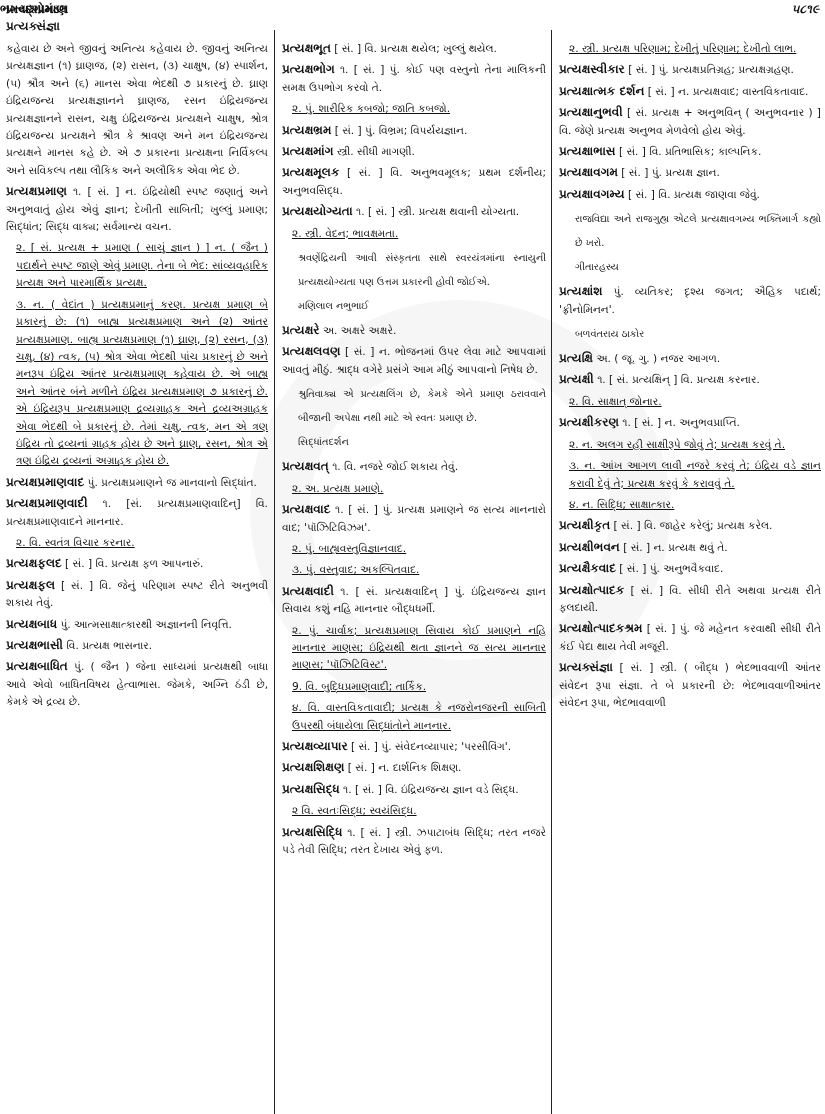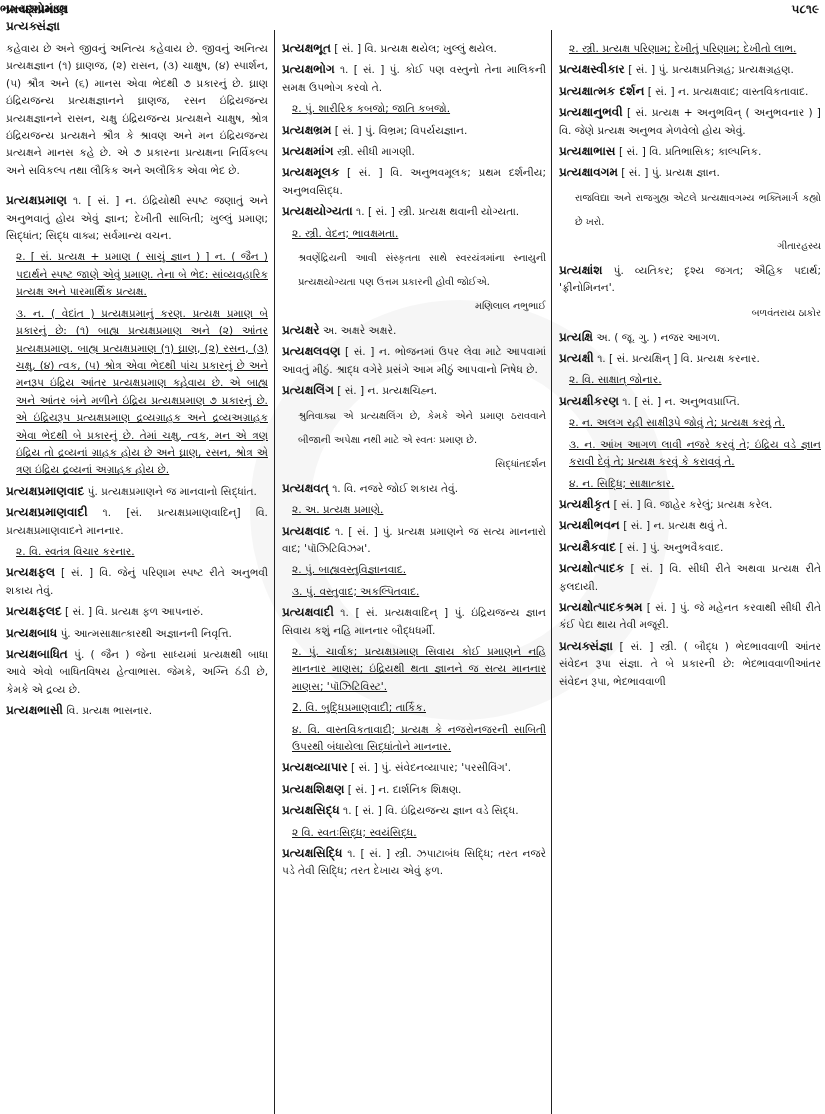--- a/index.html
+++ b/index.html
@@ -11,38 +11,38 @@
       position: absolute; left: 250px; top: 300px; width: 420px; height: 420px;
       border-radius: 50%; border: 60px solid rgba(0,0,0,0.035); box-sizing: border-box;
       pointer-events: none;
     }
     .header {
       position: absolute; top: 0; left: 0; width: 825px; height: 20px;
     }
     .hdr-left { position: absolute; left: 6px; top: 2px; font-size: 12px; font-weight: bold; }
     .hdr-left2 { position: absolute; left: 6px; top: 19px; font-size: 12px; font-weight: bold; }
     .hdr-center { position: absolute; left: 0; right: 9px; top: 2px; font-size: 12px; font-weight: bold; }
-    .hdr-right { position: absolute; right: 6px; top: 2px; font-size: 12px; font-weight: bold; }
+    .hdr-right { position: absolute; right: 6px; top: 2px; font-size: 12px; font-weight: bold; font-style: italic; }
     .col {
       position: absolute; top: 40px; bottom: 0; overflow: hidden;
       font-size: 10.6px; line-height: 17.4px;
     }
     .col1 { left: 6px; width: 262px; }
     .col2 { left: 282px; width: 264px; }
     .col3 { left: 559px; width: 262px; }
     .divider { position: absolute; top: 30px; bottom: 0; width: 1px; background: #222; }
     .div1 { left: 274px; }
     .div2 { left: 551px; }
     .entry { margin: 0 0 4px 0; text-align: justify; }
     .entry .hw { font-weight: bold; font-size: 12px; }
     .entry .body { }
     .sense { margin: 0 0 4px 10px; text-align: justify; text-decoration: underline; }
-    .cont { text-align: justify; margin-bottom: 13px; }
+    .cont { text-align: justify; margin-bottom: 4px; }
     .quote { margin: 0 0 4px 16px; font-size: 9.8px; line-height: 24px; text-align: justify; }
-    .quote .src { display: block; text-align: right; }
+    .quote .src { display: block; text-align: left; }
   </style>
 </head>
 <body>
 
 <div class="watermark"></div>
 
 <div class="header">
   <span class="hdr-left">પ્રત્યક્ષપ્રમાણ</span>
   <span class="hdr-left2">પ્રત્યક્સંજ્ઞા</span>
   <span class="hdr-center">ભગવદ્ગોમંડલ</span>
@@ -53,62 +53,62 @@
 <div class="divider div2"></div>
 
 <div class="col col1">
     <div class="cont">કહેવાય છે અને જીવનું અનિત્ય કહેવાય છે. જીવનું અનિત્ય પ્રત્યક્ષજ્ઞાન (૧) ઘ્રાણજ, (૨) રાસન, (૩) ચાક્ષુષ, (૪) સ્પાર્શન, (૫) શ્રૌત્ર અને (૬) માનસ એવા ભેદથી ૭ પ્રકારનું છે. ઘ્રાણ ઇંદ્રિયજન્ય પ્રત્યક્ષજ્ઞાનને ઘ્રાણજ, રસન ઇંદ્રિયજન્ય પ્રત્યક્ષજ્ઞાનને રાસન, ચક્ષુ ઇંદ્રિયજન્ય પ્રત્યક્ષને ચાક્ષુષ, શ્રોત્ર ઇંદ્રિયજન્ય પ્રત્યક્ષને શ્રૌત્ર કે શ્રાવણ અને મન ઇંદ્રિયજન્ય પ્રત્યક્ષને માનસ કહે છે. એ ૭ પ્રકારના પ્રત્યક્ષના નિર્વિકલ્પ અને સવિકલ્પ તથા લૌકિક અને અલૌકિક એવા ભેદ છે.</div>
     <div class="entry"><span class="hw">પ્રત્યક્ષપ્રમાણ</span><span class="body"> ૧. [ સં. ] ન. ઇંદ્રિયોથી સ્પષ્ટ જણાતું અને અનુભવાતું હોય એવું જ્ઞાન; દેખીતી સાબિતી; ખુલ્લું પ્રમાણ; સિદ્ધાંત; સિદ્ધ વાક્ય; સર્વમાન્ય વચન.</span></div>
     <div class="sense">૨. [ સં. પ્રત્યક્ષ + પ્રમાણ ( સાચું જ્ઞાન ) ] ન. ( જૈન ) પદાર્થને સ્પષ્ટ જાણે એવું પ્રમાણ. તેના બે ભેદ: સાંવ્યવહારિક પ્રત્યક્ષ અને પારમાર્થિક પ્રત્યક્ષ.</div>
     <div class="sense">૩. ન. ( વેદાંત ) પ્રત્યક્ષપ્રમાનું કરણ. પ્રત્યક્ષ પ્રમાણ બે પ્રકારનું છે: (૧) બાહ્ય પ્રત્યક્ષપ્રમાણ અને (૨) આંતર પ્રત્યક્ષપ્રમાણ. બાહ્ય પ્રત્યક્ષપ્રમાણ (૧) ઘ્રાણ, (૨) રસન, (૩) ચક્ષુ, (૪) ત્વક, (૫) શ્રોત્ર એવા ભેદથી પાંચ પ્રકારનું છે અને મનરૂપ ઇંદ્રિય આંતર પ્રત્યક્ષપ્રમાણ કહેવાય છે. એ બાહ્ય અને આંતર બંને મળીને ઇંદ્રિય પ્રત્યક્ષપ્રમાણ ૭ પ્રકારનું છે. એ ઇંદ્રિયરૂપ પ્રત્યક્ષપ્રમાણ દ્રવ્યગ્રાહક અને દ્રવ્યઅગ્રાહક એવા ભેદથી બે પ્રકારનું છે. તેમાં ચક્ષુ, ત્વક, મન એ ત્રણ ઇંદ્રિય તો દ્રવ્યનાં ગ્રાહક હોય છે અને ઘ્રાણ, રસન, શ્રોત્ર એ ત્રણ ઇંદ્રિય દ્રવ્યનાં અગ્રાહક હોય છે.</div>
     <div class="entry"><span class="hw">પ્રત્યક્ષપ્રમાણવાદ</span><span class="body"> પું. પ્રત્યક્ષપ્રમાણને જ માનવાનો સિદ્ધાંત.</span></div>
     <div class="entry"><span class="hw">પ્રત્યક્ષપ્રમાણવાદી</span><span class="body"> ૧. [સં. પ્રત્યક્ષપ્રમાણવાદિન્] વિ. પ્રત્યક્ષપ્રમાણવાદને માનનાર.</span></div>
     <div class="sense">૨. વિ. સ્વતંત્ર વિચાર કરનાર.</div>
+    <div class="entry"><span class="hw">પ્રત્યક્ષફલદ</span><span class="body"> [ સં. ] વિ. પ્રત્યક્ષ ફળ આપનારું.</span></div>
     <div class="entry"><span class="hw">પ્રત્યક્ષફલ</span><span class="body"> [ સં. ] વિ. જેનું પરિણામ સ્પષ્ટ રીતે અનુભવી શકાય તેવું.</span></div>
-    <div class="entry"><span class="hw">પ્રત્યક્ષફલદ</span><span class="body"> [ સં. ] વિ. પ્રત્યક્ષ ફળ આપનારું.</span></div>
     <div class="entry"><span class="hw">પ્રત્યક્ષબાધ</span><span class="body"> પું. આત્મસાક્ષાત્કારથી અજ્ઞાનની નિવૃત્તિ.</span></div>
+    <div class="entry"><span class="hw">પ્રત્યક્ષભાસી</span><span class="body"> વિ. પ્રત્યક્ષ ભાસનાર.</span></div>
     <div class="entry"><span class="hw">પ્રત્યક્ષબાધિત</span><span class="body"> પું. ( જૈન ) જેના સાધ્યમાં પ્રત્યક્ષથી બાધા આવે એવો બાધિતવિષય હેત્વાભાસ. જેમકે, અગ્નિ ઠંડી છે, કેમકે એ દ્રવ્ય છે.</span></div>
-    <div class="entry"><span class="hw">પ્રત્યક્ષભાસી</span><span class="body"> વિ. પ્રત્યક્ષ ભાસનાર.</span></div>
   </div>
 <div class="col col2">
     <div class="entry"><span class="hw">પ્રત્યક્ષભૂત</span><span class="body"> [ સં. ] વિ. પ્રત્યક્ષ થયેલ; ખુલ્લું થયેલ.</span></div>
     <div class="entry"><span class="hw">પ્રત્યક્ષભોગ</span><span class="body"> ૧. [ સં. ] પું. કોઈ પણ વસ્તુનો તેના માલિકની સમક્ષ ઉપભોગ કરવો તે.</span></div>
     <div class="sense">૨. પું. શારીરિક કબજો; જાતિ કબજો.</div>
     <div class="entry"><span class="hw">પ્રત્યક્ષભ્રમ</span><span class="body"> [ સં. ] પું. વિભ્રમ; વિપર્યયજ્ઞાન.</span></div>
     <div class="entry"><span class="hw">પ્રત્યક્ષમાંગ</span><span class="body"> સ્ત્રી. સીધી માગણી.</span></div>
     <div class="entry"><span class="hw">પ્રત્યક્ષમૂલક</span><span class="body"> [ સં. ] વિ. અનુભવમૂલક; પ્રથમ દર્શનીય; અનુભવસિદ્ધ.</span></div>
     <div class="entry"><span class="hw">પ્રત્યક્ષયોગ્યતા</span><span class="body"> ૧. [ સં. ] સ્ત્રી. પ્રત્યક્ષ થવાની યોગ્યતા.</span></div>
     <div class="sense">૨. સ્ત્રી. વેદન; ભાવક્ષમતા.</div>
     <div class="quote"><span>શ્રવણેંદ્રિયની આવી સંસ્કૃતતા સાથે સ્વરયંત્રમાંના સ્નાયુની પ્રત્યક્ષયોગ્યતા પણ ઉત્તમ પ્રકારની હોવી જોઈએ.</span><span class="src">મણિલાલ નભુભાઈ</span></div>
     <div class="entry"><span class="hw">પ્રત્યક્ષરે</span><span class="body"> અ. અક્ષરે અક્ષરે.</span></div>
     <div class="entry"><span class="hw">પ્રત્યક્ષલવણ</span><span class="body"> [ સં. ] ન. ભોજનમાં ઉપર લેવા માટે આપવામાં આવતું મીઠું. શ્રાદ્ધ વગેરે પ્રસંગે આમ મીઠું આપવાનો નિષેધ છે.</span></div>
-    <div class="entry"><span class="hw">પ્રત્યક્ષલિંગ</span><span class="body"> [ સં. ] ન. પ્રત્યક્ષચિહ્ન.</span></div>
     <div class="quote"><span>શ્રુતિવાક્ય એ પ્રત્યક્ષલિંગ છે, કેમકે એને પ્રમાણ ઠરાવવાને બીજાની અપેક્ષા નથી માટે એ સ્વતઃ પ્રમાણ છે.</span><span class="src">સિદ્ધાંતદર્શન</span></div>
     <div class="entry"><span class="hw">પ્રત્યક્ષવત્</span><span class="body"> ૧. વિ. નજરે જોઈ શકાય તેવું.</span></div>
     <div class="sense">૨. અ. પ્રત્યક્ષ પ્રમાણે.</div>
     <div class="entry"><span class="hw">પ્રત્યક્ષવાદ</span><span class="body"> ૧. [ સં. ] પું. પ્રત્યક્ષ પ્રમાણને જ સત્ય માનનારો વાદ; 'પૉઝિટિવિઝમ'.</span></div>
     <div class="sense">૨. પું. બાહ્યવસ્તુવિજ્ઞાનવાદ.</div>
     <div class="sense">૩. પું. વસ્તુવાદ; અકલ્પિતવાદ.</div>
     <div class="entry"><span class="hw">પ્રત્યક્ષવાદી</span><span class="body"> ૧. [ સં. પ્રત્યક્ષવાદિન્ ] પું. ઇંદ્રિયજન્ય જ્ઞાન સિવાય કશું નહિ માનનાર બૌદ્ધધર્મી.</span></div>
     <div class="sense">૨. પું. ચાર્વાક; પ્રત્યક્ષપ્રમાણ સિવાય કોઈ પ્રમાણને નહિ માનનાર માણસ; ઇંદ્રિયથી થતા જ્ઞાનને જ સત્ય માનનાર માણસ; 'પૉઝિટિવિસ્ટ'.</div>
-    <div class="sense">2. વિ. બુદ્ધિપ્રમાણવાદી; તાર્કિક.</div>
+    <div class="sense">9. વિ. બુદ્ધિપ્રમાણવાદી; તાર્કિક.</div>
     <div class="sense">૪. વિ. વાસ્તવિકતાવાદી; પ્રત્યક્ષ કે નજરોનજરની સાબિતી ઉપરથી બંધાયેલા સિદ્ધાંતોને માનનાર.</div>
     <div class="entry"><span class="hw">પ્રત્યક્ષવ્યાપાર</span><span class="body"> [ સં. ] પું. સંવેદનવ્યાપાર; 'પરસીવિંગ'.</span></div>
     <div class="entry"><span class="hw">પ્રત્યક્ષશિક્ષણ</span><span class="body"> [ સં. ] ન. દાર્શનિક શિક્ષણ.</span></div>
     <div class="entry"><span class="hw">પ્રત્યક્ષસિદ્ધ</span><span class="body"> ૧. [ સં. ] વિ. ઇંદ્રિયજન્ય જ્ઞાન વડે સિદ્ધ.</span></div>
     <div class="sense">૨ વિ. સ્વતઃસિદ્ધ; સ્વયંસિદ્ધ.</div>
     <div class="entry"><span class="hw">પ્રત્યક્ષસિદ્ધિ</span><span class="body"> ૧. [ સં. ] સ્ત્રી. ઝપાટાબંધ સિદ્ધિ; તરત નજરે પડે તેવી સિદ્ધિ; તરત દેખાય એવું ફળ.</span></div>
   </div>
 <div class="col col3">
     <div class="sense">૨. સ્ત્રી. પ્રત્યક્ષ પરિણામ; દેખીતું પરિણામ; દેખીતો લાભ.</div>
     <div class="entry"><span class="hw">પ્રત્યક્ષસ્વીકાર</span><span class="body"> [ સં. ] પું. પ્રત્યક્ષપ્રતિગ્રહ; પ્રત્યક્ષગ્રહણ.</span></div>
     <div class="entry"><span class="hw">પ્રત્યક્ષાત્મક દર્શન</span><span class="body"> [ સં. ] ન. પ્રત્યક્ષવાદ; વાસ્તવિકતાવાદ.</span></div>
     <div class="entry"><span class="hw">પ્રત્યક્ષાનુભવી</span><span class="body"> [ સં. પ્રત્યક્ષ + અનુભવિન્ ( અનુભવનાર ) ] વિ. જેણે પ્રત્યક્ષ અનુભવ મેળવેલો હોય એવું.</span></div>
     <div class="entry"><span class="hw">પ્રત્યક્ષાભાસ</span><span class="body"> [ સં. ] વિ. પ્રતિભાસિક; કાલ્પનિક.</span></div>
     <div class="entry"><span class="hw">પ્રત્યક્ષાવગમ</span><span class="body"> [ સં. ] પું. પ્રત્યક્ષ જ્ઞાન.</span></div>
+    <div class="entry"><span class="hw">પ્રત્યક્ષાવગમ્ય</span><span class="body"> [ સં. ] વિ. પ્રત્યક્ષ જાણવા જેવું.</span></div>
     <div class="quote"><span>રાજવિદ્યા અને રાજગુહ્ય એટલે પ્રત્યક્ષાવગમ્ય ભક્તિમાર્ગ કહ્યો છે ખરો.</span><span class="src">ગીતારહસ્ય</span></div>
     <div class="entry"><span class="hw">પ્રત્યક્ષાંશ</span><span class="body"> પું. વ્યતિકર; દૃશ્ય જગત; ઐહિક પદાર્થ; 'ફ્રીનોમિનન'.</span></div>
     <div class="quote"><span class="src">બળવંતરાય ઠાકોર</span></div>
     <div class="entry"><span class="hw">પ્રત્યક્ષિ</span><span class="body"> અ. ( જૂ. ગુ. ) નજર આગળ.</span></div>
     <div class="entry"><span class="hw">પ્રત્યક્ષી</span><span class="body"> ૧. [ સં. પ્રત્યક્ષિન્ ] વિ. પ્રત્યક્ષ કરનાર.</span></div>
     <div class="sense">૨. વિ. સાક્ષાત્ જોનાર.</div>
     <div class="entry"><span class="hw">પ્રત્યક્ષીકરણ</span><span class="body"> ૧. [ સં. ] ન. અનુભવપ્રાપ્તિ.</span></div>
     <div class="sense">૨. ન. અલગ રહી સાક્ષીરૂપે જોવું તે; પ્રત્યક્ષ કરવું તે.</div>
     <div class="sense">૩. ન. આંખ આગળ લાવી નજરે કરવું તે; ઇંદ્રિય વડે જ્ઞાન કરાવી દેવું તે; પ્રત્યક્ષ કરવું કે કરાવવું તે.</div>
     <div class="sense">૪. ન. સિદ્ધિ; સાક્ષાત્કાર.</div>

